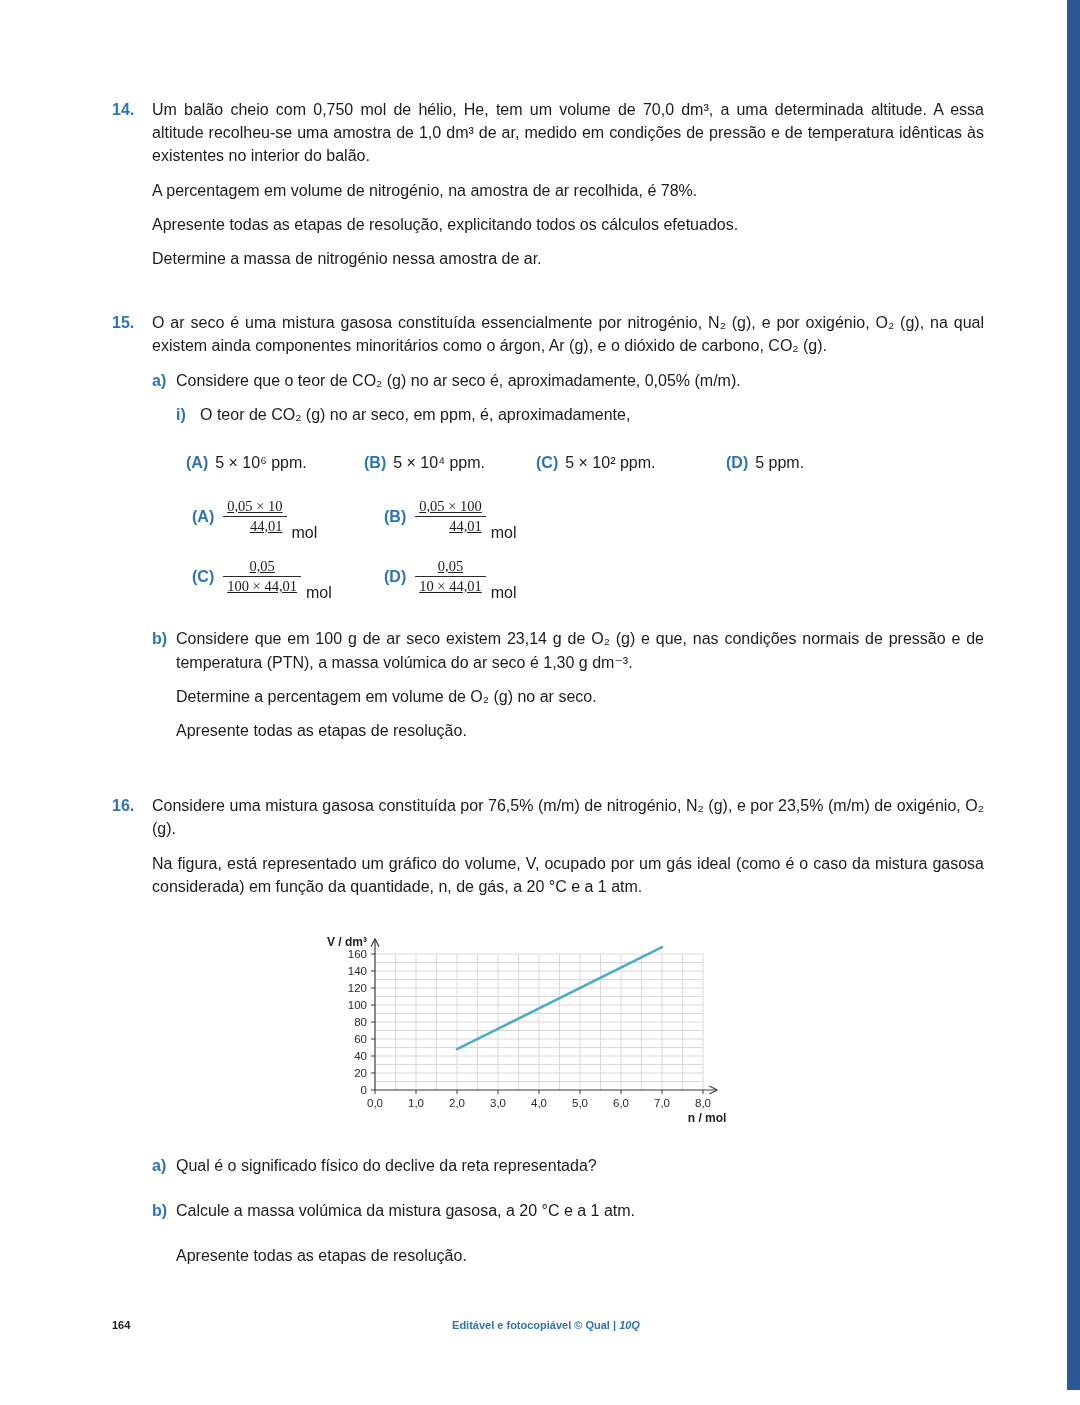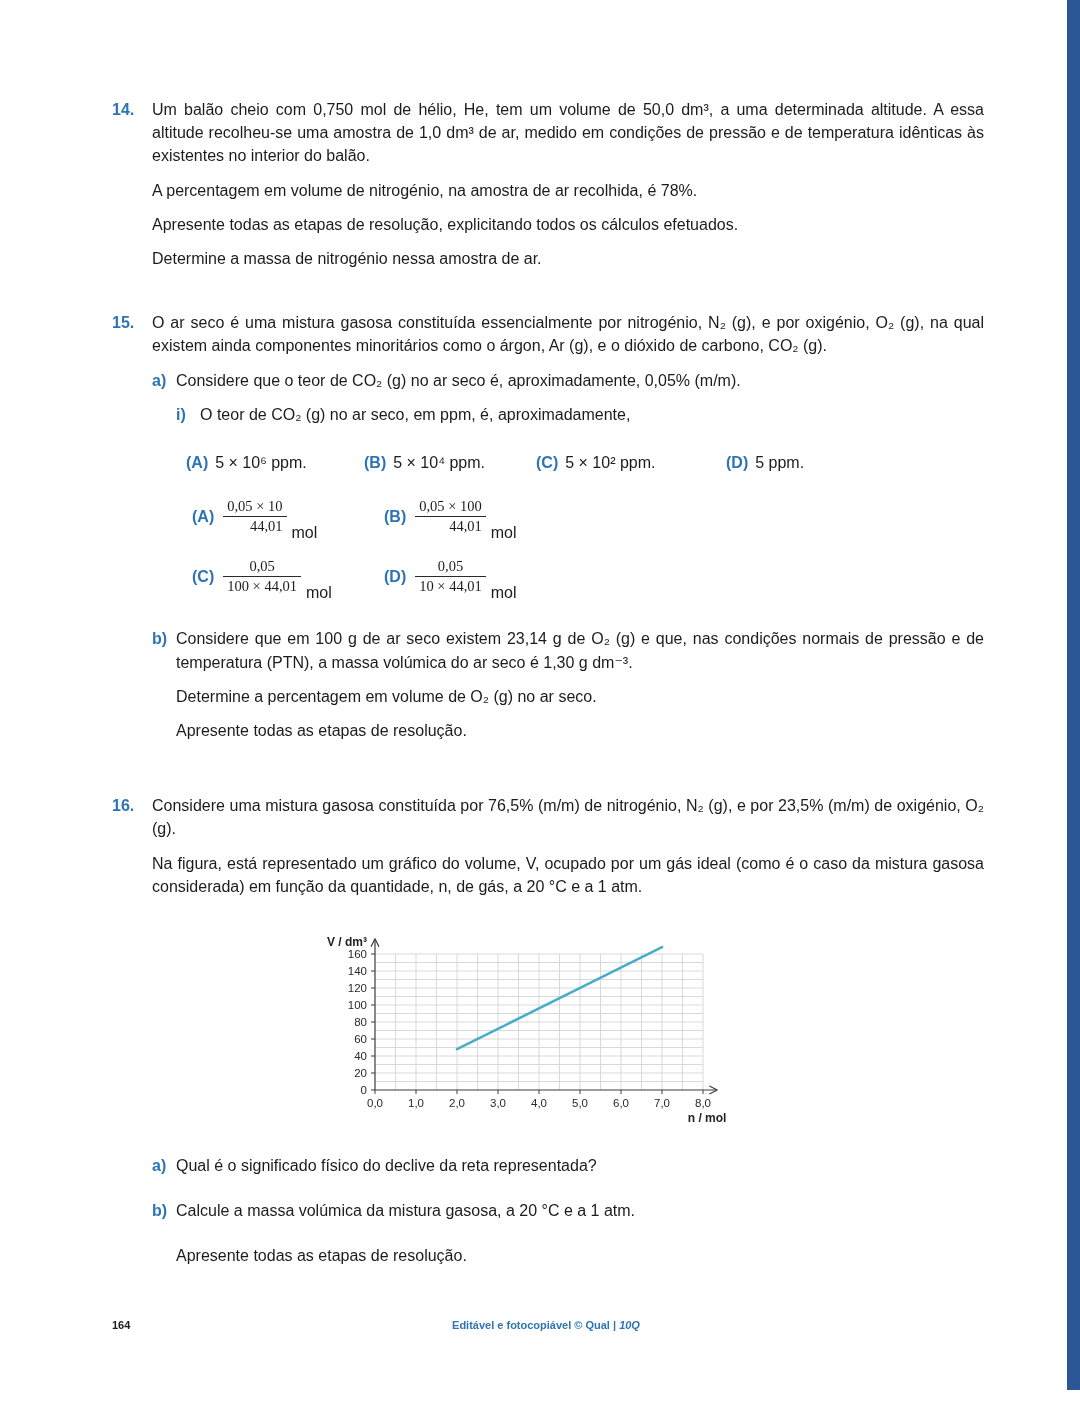--- a/index.html
+++ b/index.html
@@ -19,42 +19,42 @@
   .labeled{display:flex;margin:0 0 11px;}
   .lab{flex:0 0 24px;font-weight:700;}
   .lab-content{flex:1;min-width:0;}
   .options-row{display:flex;margin:14px 0 15px 10px;}
   .opt{display:flex;align-items:baseline;}
   .opt-lab{font-weight:700;margin-right:7px;white-space:nowrap;}
   .opt-i-0{width:178px;} .opt-i-1{width:172px;} .opt-i-2{width:190px;}
   .frac-grid{display:grid;grid-template-columns:192px 192px;row-gap:5px;margin:4px 0 12px 16px;}
   .frac-opt{display:flex;align-items:center;}
   .frac{display:inline-block;text-align:center;
-    font-family:"Liberation Serif","DejaVu Serif",serif;font-size:14.5px;line-height:1.2;margin:0 5px 0 2px;}
+    font-family:"Liberation Serif","DejaVu Serif",serif;font-size:14.5px;line-height:1.2;margin:0 5px 0 2px;text-decoration:underline;}
   .frac .num{display:block;border-bottom:1px solid #2a2a2a;padding:0 4px 1px;}
   .frac .den{display:block;padding:1px 4px 0;text-align:right;}
   .suffix{font-family:Liberation Sans, sans-serif;font-size:16px;margin-top:32px;}
   .chart-fig{margin:20px 0 24px 165px;}
   .chart-fig svg{display:block;}
   .footer{position:absolute;top:1318px;left:112px;right:100px;font-size:11px;font-weight:700;}
   .footer .page-num{position:absolute;left:0;top:0;color:var(--ink);}
   .footer .footer-center{display:block;text-align:center;color:var(--accent);}
   .footer .footer-center .ed{font-style:italic;}
 </style>
 </head>
 <body>
 
 <div class="edge-bar"></div>
 
 <div class="content">
 
   <section class="question">
     <div class="qnum blue">14.</div>
     <div class="qbody">
-      <p class="para">Um balão cheio com 0,750 mol de hélio, He, tem um volume de 50,0 dm³, a uma determinada altitude. A essa altitude recolheu-se uma amostra de 1,0 dm³ de ar, medido em condições de pressão e de temperatura idênticas às existentes no interior do balão.</p>
+      <p class="para">Um balão cheio com 0,750 mol de hélio, He, tem um volume de 70,0 dm³, a uma determinada altitude. A essa altitude recolheu-se uma amostra de 1,0 dm³ de ar, medido em condições de pressão e de temperatura idênticas às existentes no interior do balão.</p>
       <p class="para">A percentagem em volume de nitrogénio, na amostra de ar recolhida, é 78%.</p>
       <p class="para">Apresente todas as etapas de resolução, explicitando todos os cálculos efetuados.</p>
       <p class="para">Determine a massa de nitrogénio nessa amostra de ar.</p>
     </div>
   </section>
 
   <section class="question">
     <div class="qnum blue">15.</div>
     <div class="qbody">
       <p class="para">O ar seco é uma mistura gasosa constituída essencialmente por nitrogénio, N₂ (g), e por oxigénio, O₂ (g), na qual existem ainda componentes minoritários como o árgon, Ar (g), e o dióxido de carbono, CO₂ (g).</p>

